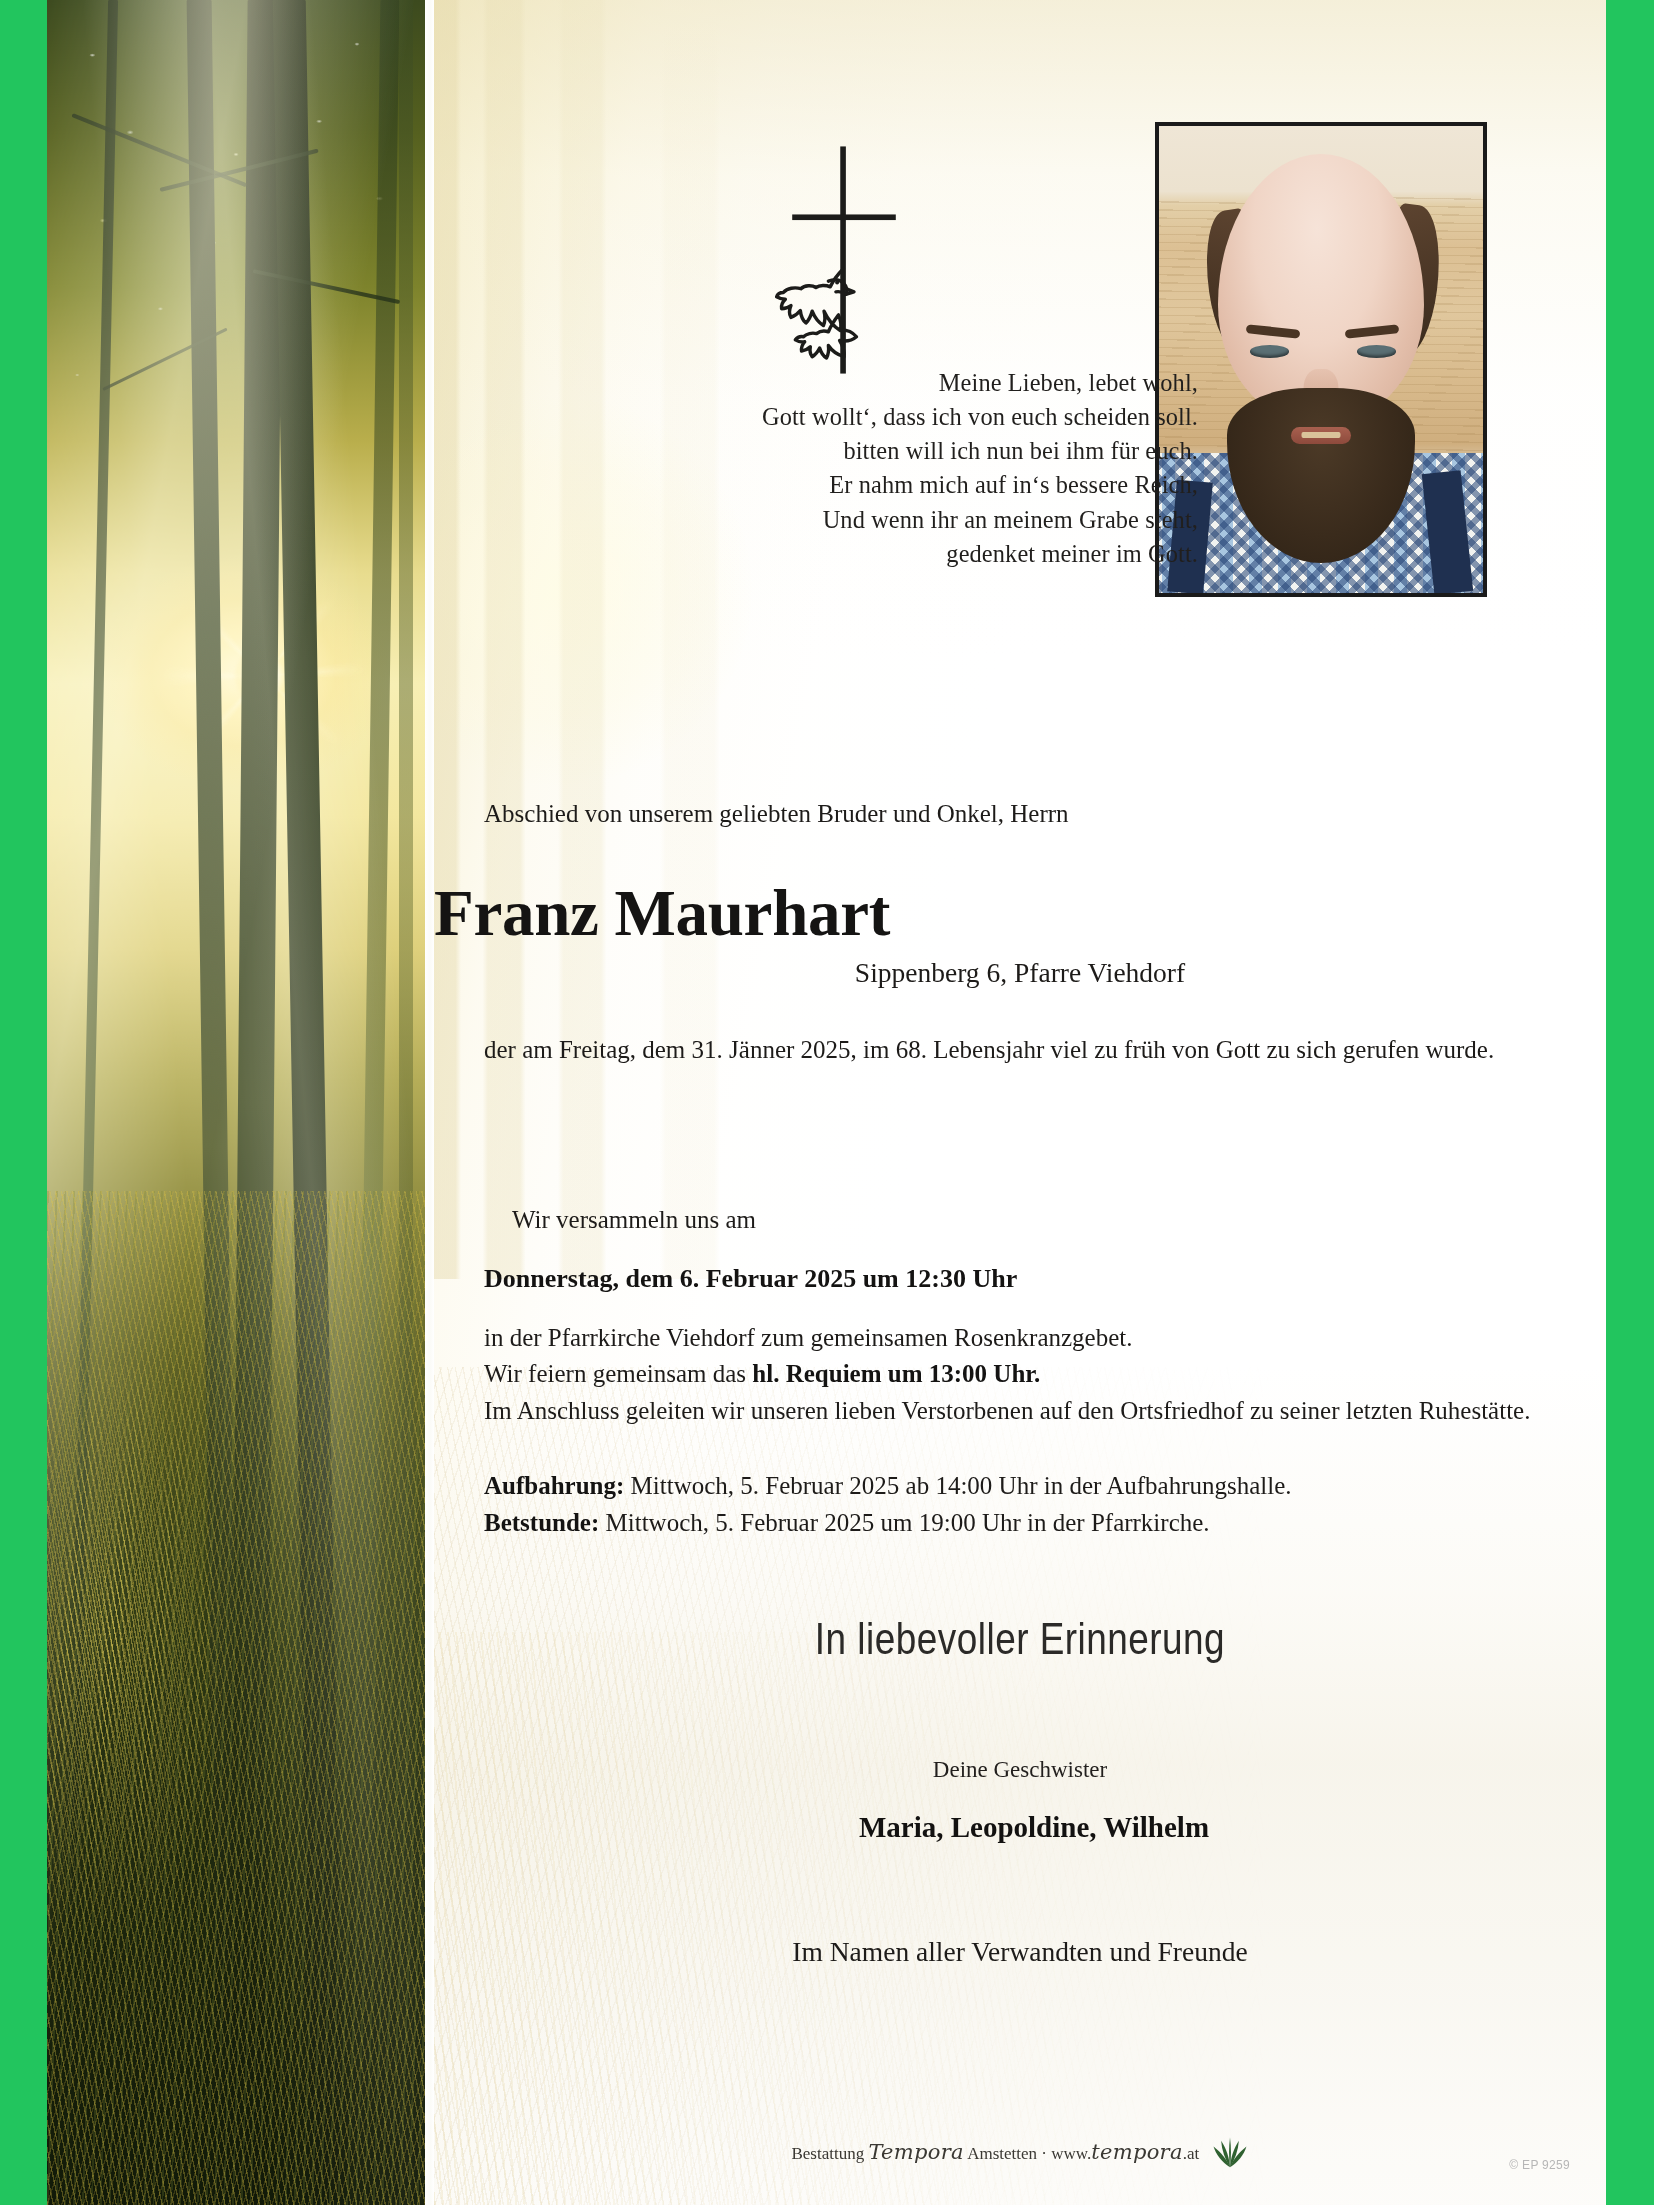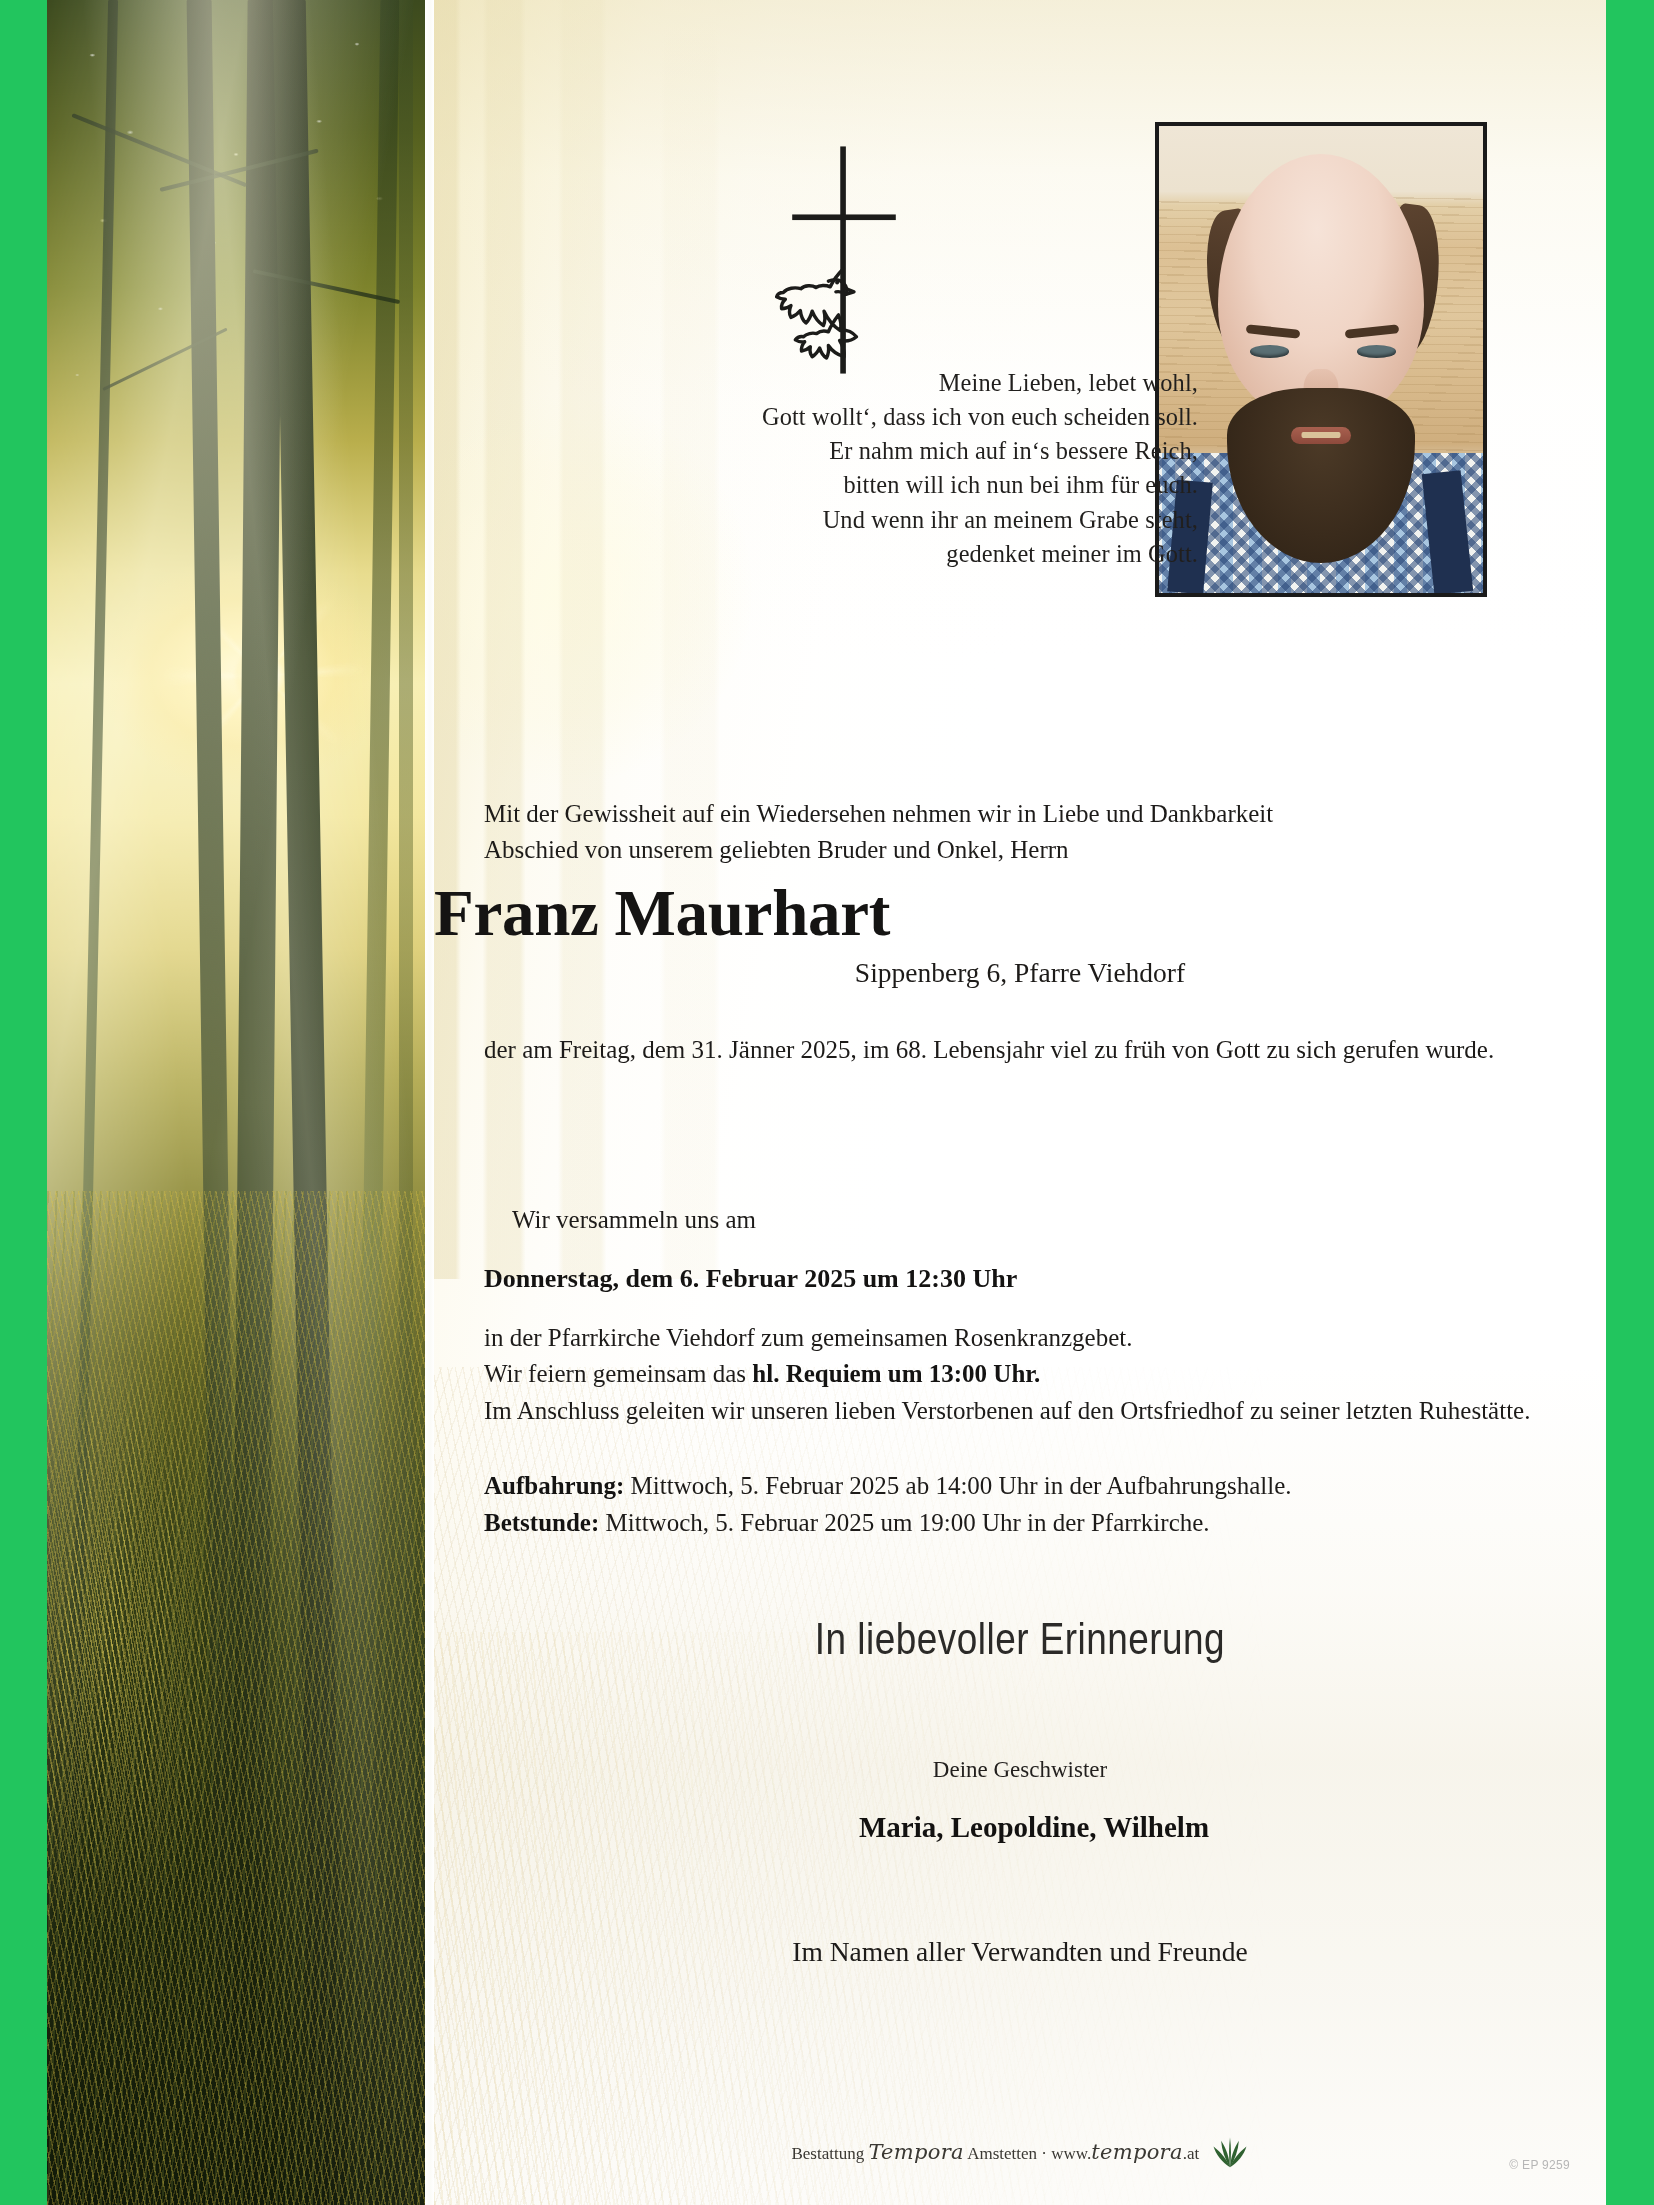--- a/index.html
+++ b/index.html
@@ -433,28 +433,27 @@
         <div class="ph-eye r"></div>
         <div class="ph-nose"></div>
         <div class="ph-beard"></div>
         <div class="ph-mouth"></div>
         <div class="ph-teeth"></div>
       </div>
 
       <div class="poem">
         <div>Meine Lieben, lebet wohl,</div>
         <div>Gott wollt‘, dass ich von euch scheiden soll.</div>
+        <div>bitten will ich nun bei ihm für euch.</div>
         <div>Er nahm mich auf in‘s bessere Reich,</div>
-        <div>bitten will ich nun bei ihm für euch.</div>
         <div>Und wenn ihr an meinem Grabe steht,</div>
         <div>gedenket meiner im Gott.</div>
       </div>
 
       <div class="intro">
-        <div>Mit der Gewissheit auf ein Wiedersehen nehmen wir in Liebe und Dankbarkeit</div>
         <div>Abschied von unserem geliebten Bruder und Onkel, Herrn</div>
       </div>
 
       <div class="name">Franz Maurhart</div>
       <div class="subname">Sippenberg 6, Pfarre Viehdorf</div>
       <div class="deathline">der am Freitag, dem 31. Jänner 2025, im 68. Lebensjahr viel zu früh von Gott zu sich gerufen wurde.</div>
 
       <div class="gather-lead">Wir versammeln uns am</div>
       <div class="gather-date">Donnerstag, dem 6. Februar 2025 um 12:30 Uhr</div>
 

